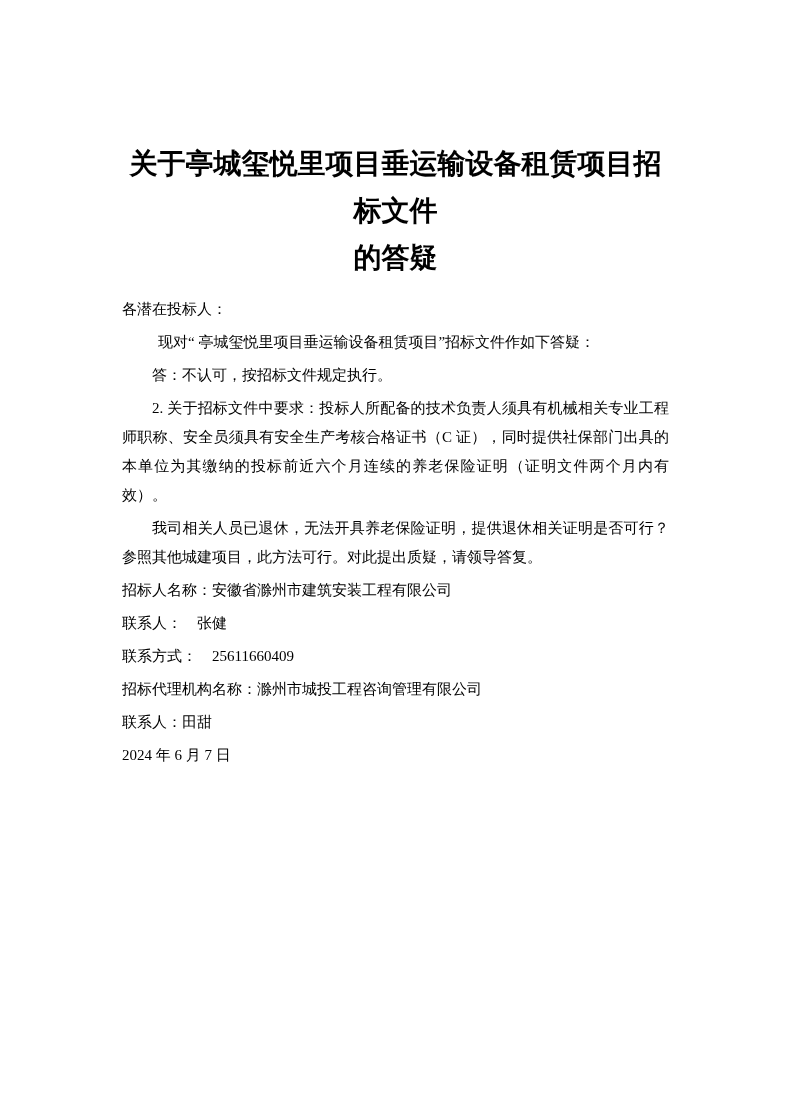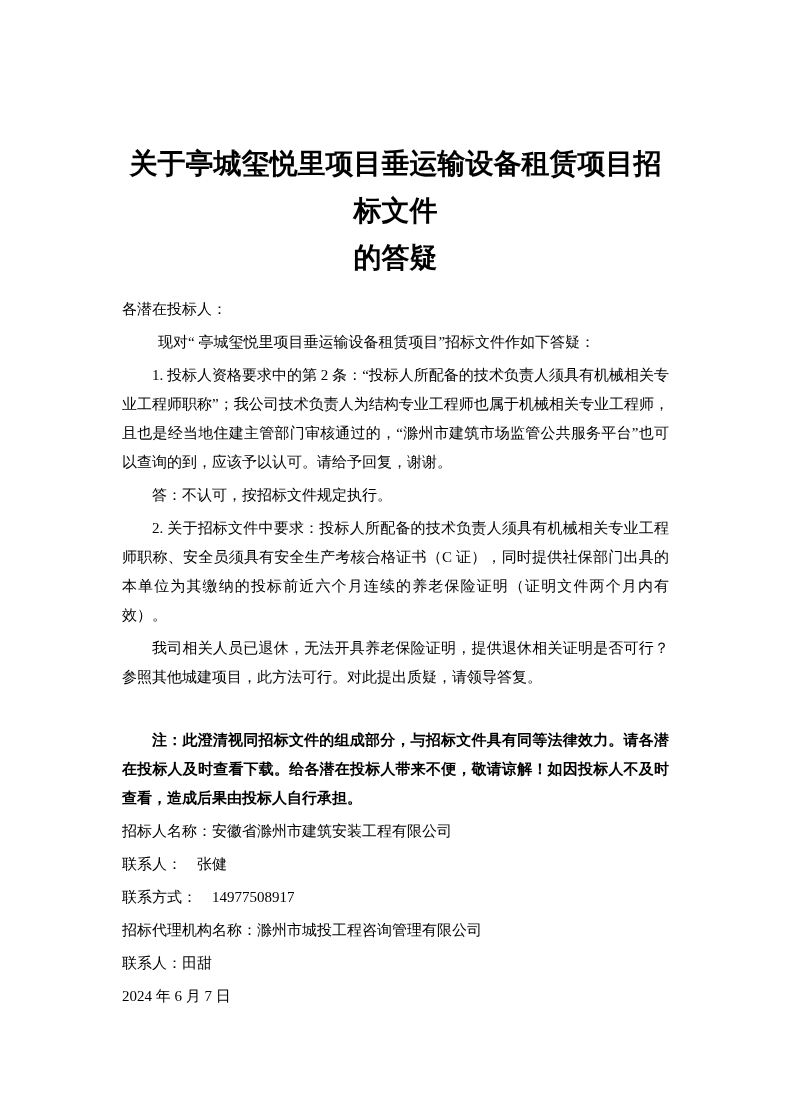--- a/index.html
+++ b/index.html
@@ -58,34 +58,32 @@
     <span class="title-line">关于亭城玺悦里项目垂运输设备租赁项目招标文件</span>
     <span class="title-line">的答疑</span>
   </h1>
 
   <div class="body-text">
 
     <p>各潜在投标人：</p>
 
     <p class="indent-wide">现对“ 亭城玺悦里项目垂运输设备租赁项目”招标文件作如下答疑：</p>
 
-    <p class="indent">1. 投标人资格要求中的第 2 条：“投标人所配备的技术负责人须具有机械相关专业工程师职称”；我公司技术负责人为结构专业工程师也属于机械相关专业工程师，且也是经当地住建主管部门审核通过的，“滁州市建筑市场监管公共服务平台”也可以查询的到，应该予以认可。请给予回复，谢谢。</p>
 
     <p class="indent">答：不认可，按招标文件规定执行。</p>
 
     <p class="indent">2. 关于招标文件中要求：投标人所配备的技术负责人须具有机械相关专业工程师职称、安全员须具有安全生产考核合格证书（C 证），同时提供社保部门出具的本单位为其缴纳的投标前近六个月连续的养老保险证明（证明文件两个月内有效）。</p>
 
     <p class="indent">我司相关人员已退休，无法开具养老保险证明，提供退休相关证明是否可行？参照其他城建项目，此方法可行。对此提出质疑，请领导答复。</p>
 
 
-    <p class="indent note">注：此澄清视同招标文件的组成部分，与招标文件具有同等法律效力。请各潜在投标人及时查看下载。给各潜在投标人带来不便，敬请谅解！如因投标人不及时查看，造成后果由投标人自行承担。</p>
 
     <p class="info-line">招标人名称：安徽省滁州市建筑安装工程有限公司</p>
     <p class="info-line">联系人：　张健</p>
-    <p class="info-line">联系方式：　14977508917</p>
+    <p class="info-line">联系方式：　25611660409</p>
 
     <p class="info-line">招标代理机构名称：滁州市城投工程咨询管理有限公司</p>
     <p class="info-line">联系人：田甜</p>
 
     <p class="info-line">2024 年 6 月 7 日</p>
 
   </div>
 
 </div>
 

